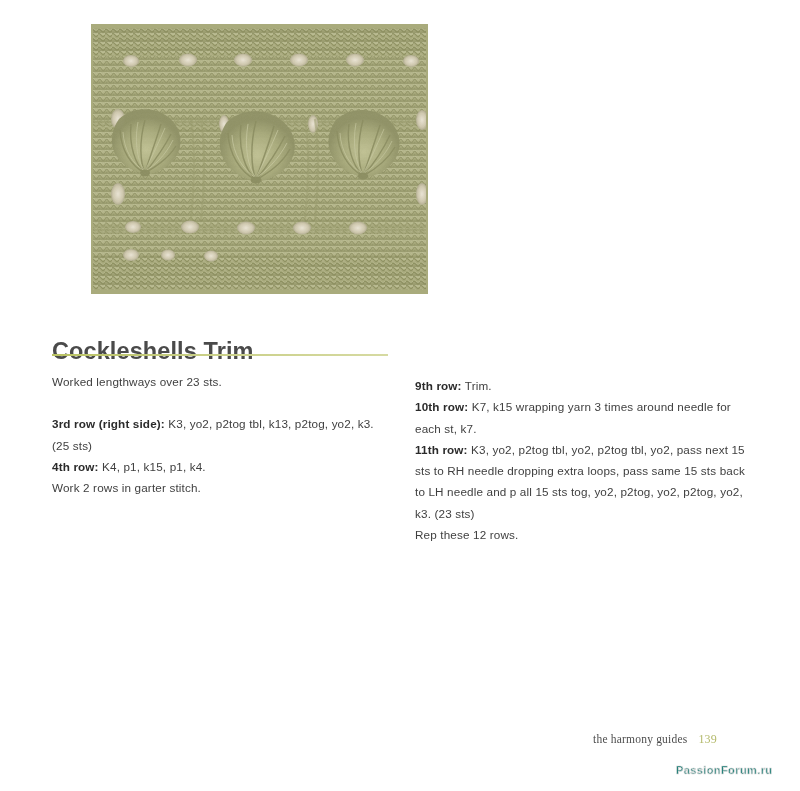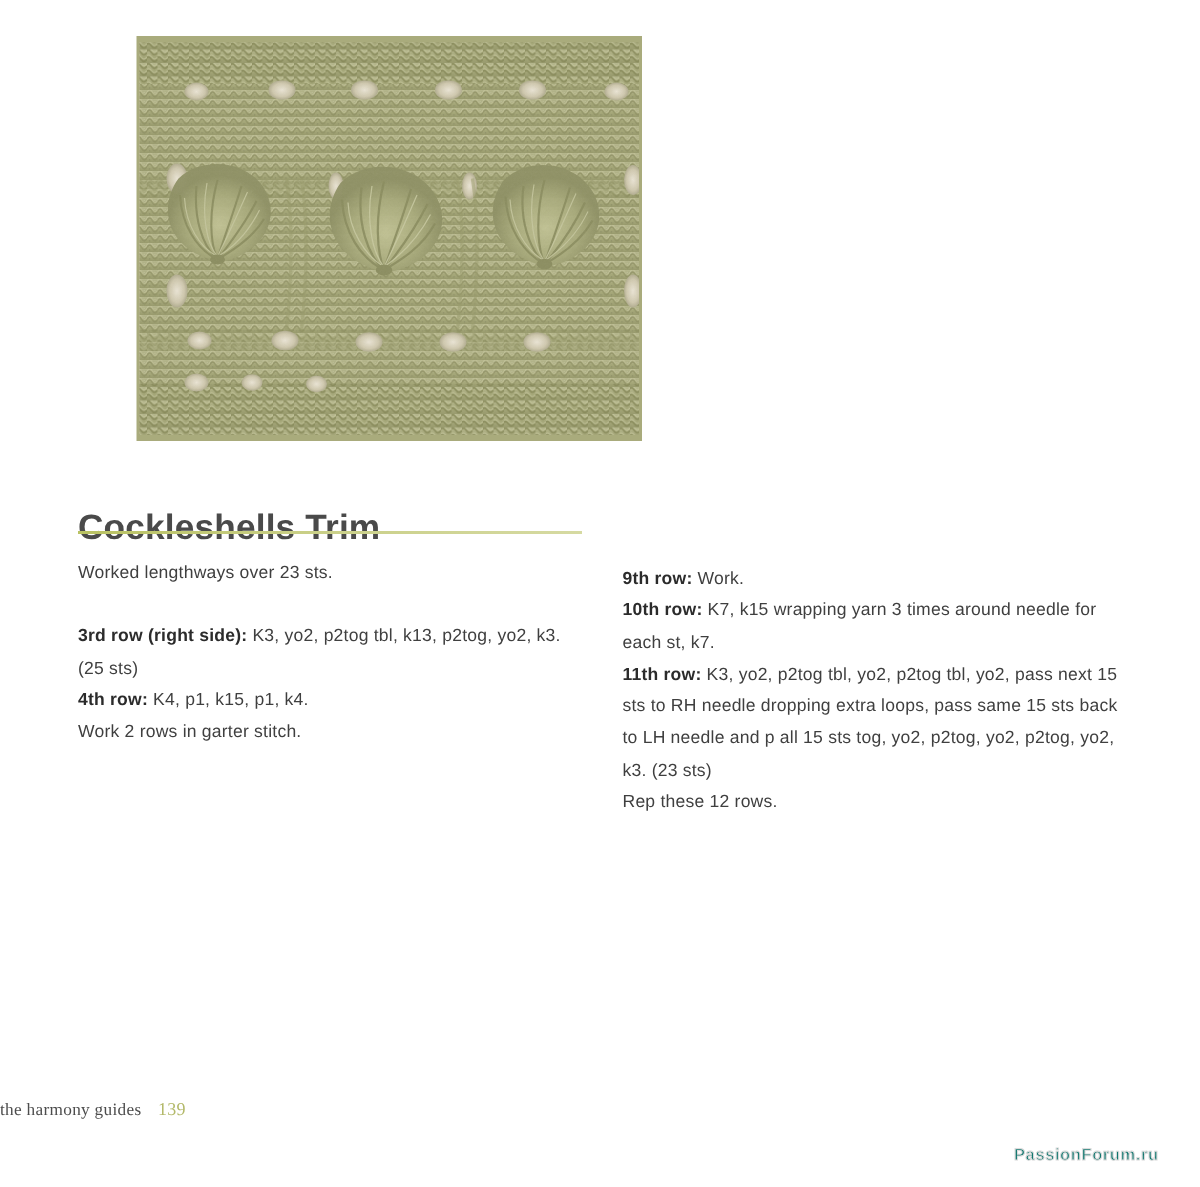--- a/index.html
+++ b/index.html
@@ -86,20 +86,21 @@
     font-weight: bold;
     color: #2b2b2b;
   }
 
   
   .footer {
     position: absolute;
     left: 0;
     top: 732px;
     width: 764px;
+    text-align: right;
     padding-right: 47px;
     box-sizing: border-box;
     font-family: "Liberation Serif", serif;
     font-size: 11.5px;
     color: #4d4d4d;
     letter-spacing: 0.2px;
   }
   .footer .book-name { color: #4d4d4d; }
   .footer .page-number {
     color: #b3b96a;
@@ -303,21 +304,21 @@
   <p class="para">
     <span class="row-label">4th row:</span><span> K4, p1, k15, p1, k4.</span>
   </p>
   <p class="para">
     <span class="row-label"></span><span>Work 2 rows in garter stitch.</span>
   </p>
 </div>
 
 <div class="column right">
   <p class="para">
-    <span class="row-label">9th row:</span><span> Work.</span>
+    <span class="row-label">9th row:</span><span> Trim.</span>
   </p>
   <p class="para">
     <span class="row-label">10th row:</span><span> K7, k15 wrapping yarn 3 times around needle for each st, k7.</span>
   </p>
   <p class="para">
     <span class="row-label">11th row:</span><span> K3, yo2, p2tog tbl, yo2, p2tog tbl, yo2, pass next 15 sts to RH needle dropping extra loops, pass same 15 sts back to LH needle and p all 15 sts tog, yo2, p2tog, yo2, p2tog, yo2, k3. (23 sts)</span>
   </p>
   <p class="para">
     <span class="row-label"></span><span>Rep these 12 rows.</span>
   </p>

